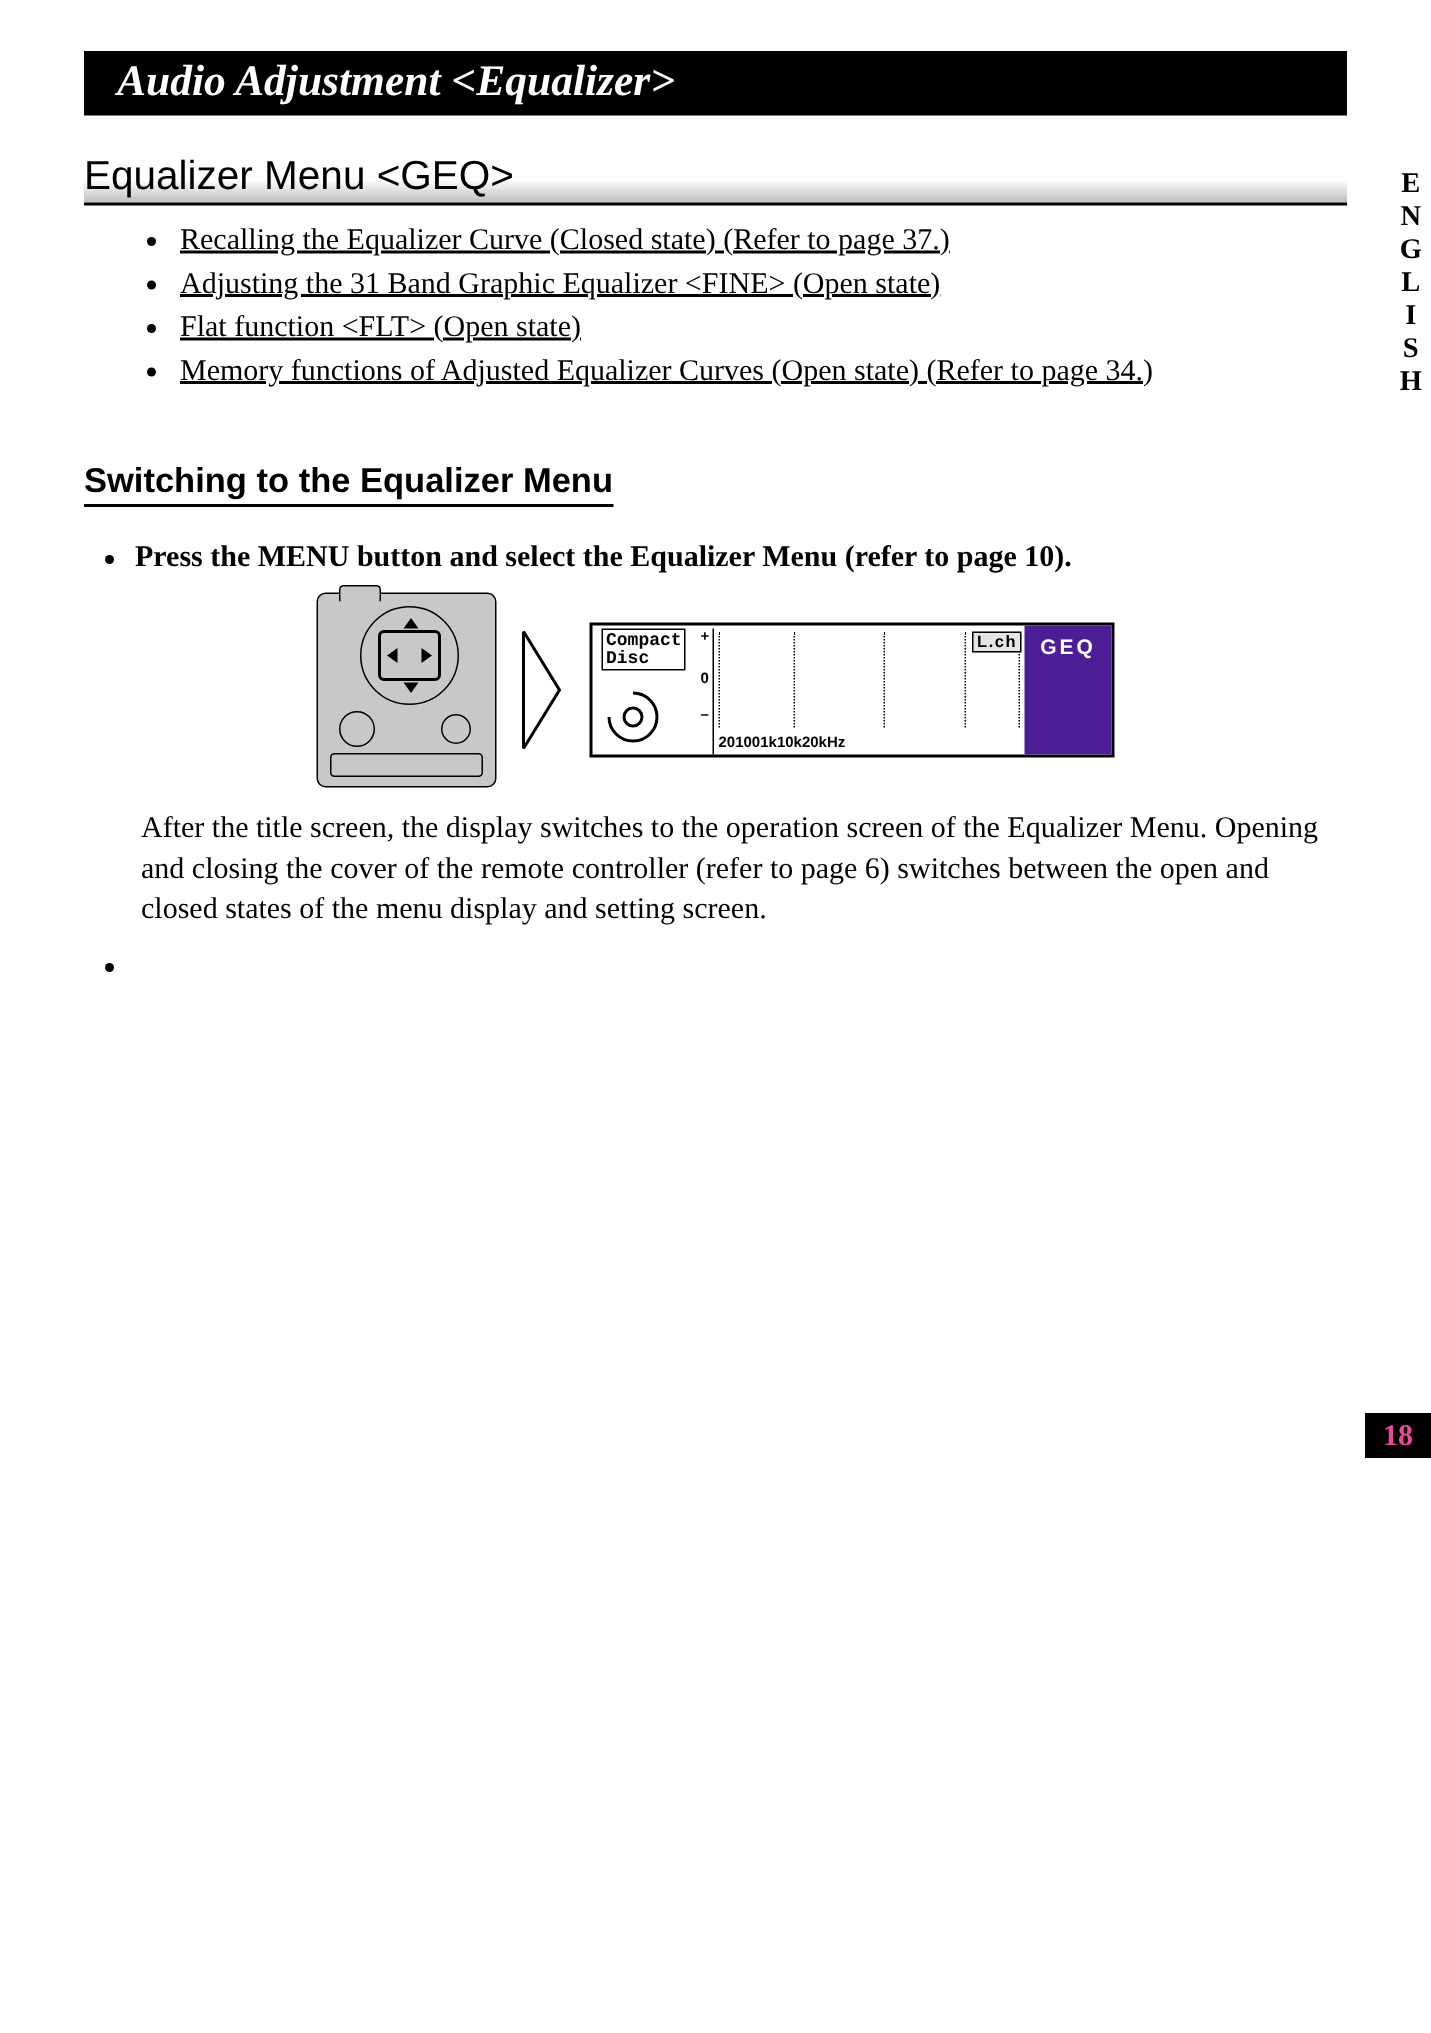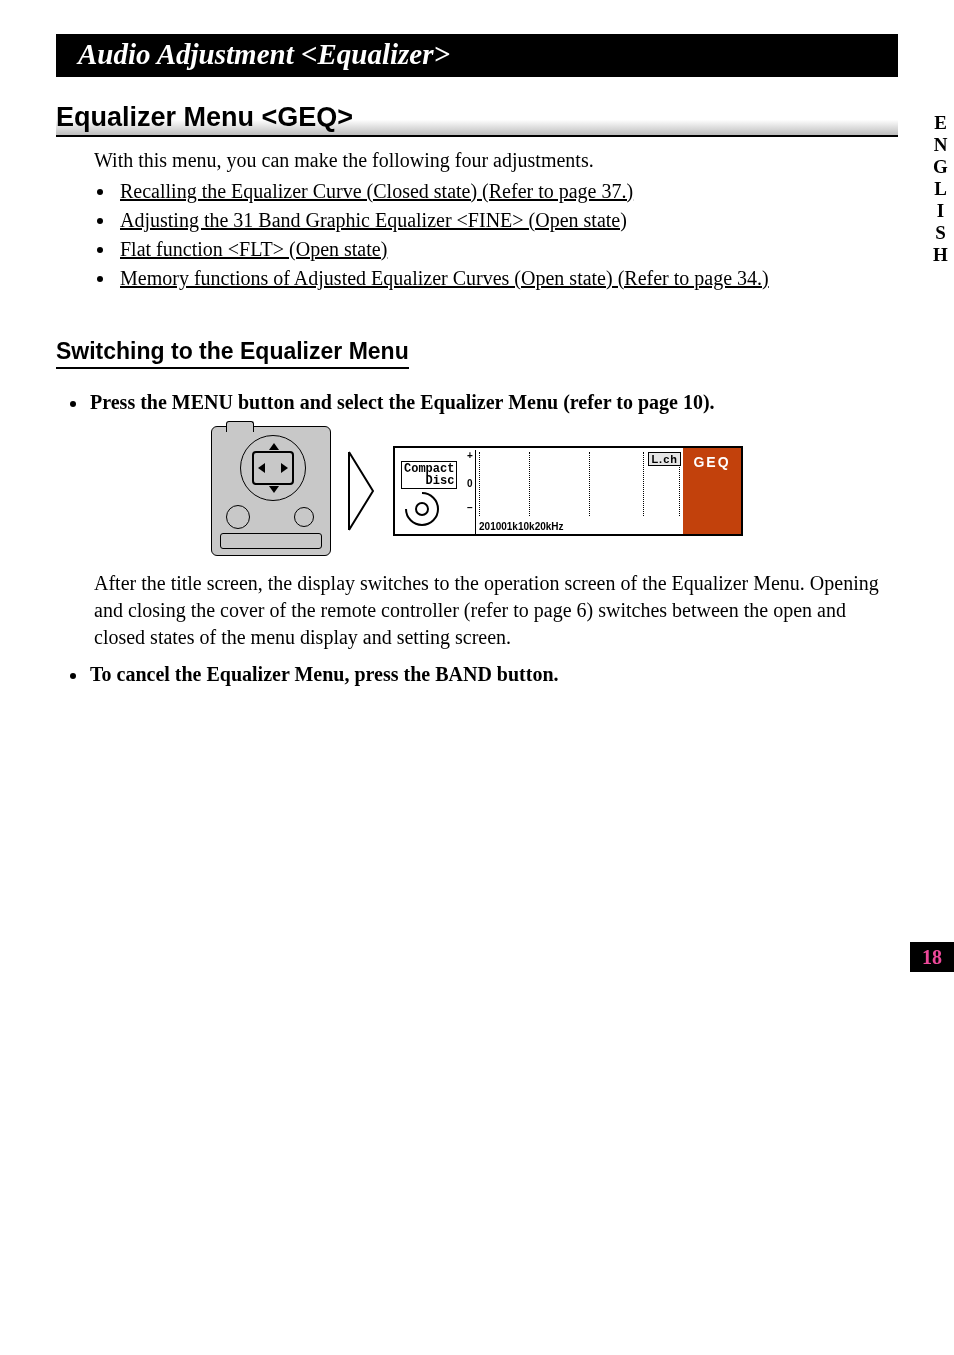--- a/index.html
+++ b/index.html
@@ -1,18 +1,18 @@
 <!DOCTYPE html>
 <html><head>
 <meta charset="utf-8">
 <style>
   html,body{margin:0;padding:0;background:#fff;font-family:"Times New Roman",Times,serif;color:#000;}
   .page{position:relative;width:954px;height:1032px;box-sizing:border-box;padding:34px 56px 40px 56px;}
   .chapter-bar{background:#000;color:#fff;font-style:italic;font-weight:bold;font-size:29px;font-family:"Times New Roman",Times,serif;padding:4px 10px 6px 22px;margin-bottom:24px;}
-  .h1{font-family:Arial,Helvetica,sans-serif;font-weight:bold;font-size:27px;border-bottom:2px solid #000;background:linear-gradient(to bottom,#ffffff 0%,#ffffff 55%,#bdbdbd 100%);padding:2px 0 2px 0;margin:18px 0 10px 0;line-height:1.1;}
+  .h1{font-family:Arial,Helvetica,sans-serif;font-weight:normal;font-size:27px;border-bottom:2px solid #000;background:linear-gradient(to bottom,#ffffff 0%,#ffffff 55%,#bdbdbd 100%);padding:2px 0 2px 0;margin:18px 0 10px 0;line-height:1.1;}
   .intro{font-size:20px;margin:10px 0 4px 38px;line-height:1.35;}
   ul.bullets{margin:2px 0 0 38px;padding:0 0 0 22px;font-size:20px;line-height:1.35;}
   ul.bullets li{margin:0 0 2px 0;padding-left:4px;text-decoration:underline;}
   .h2{font-family:Arial,Helvetica,sans-serif;font-weight:bold;font-size:23px;border-bottom:2px solid #000;display:inline-block;margin:44px 0 14px 0;padding-bottom:2px;}
   .step-row{display:flex;align-items:flex-start;font-size:20px;font-weight:bold;margin:8px 0 12px 14px;}
   .step-dot{width:6px;height:6px;background:#000;border-radius:50%;margin:10px 14px 0 0;flex:0 0 auto;}
   .figrow{display:flex;align-items:center;justify-content:center;gap:14px;margin:4px 0 14px 0;}
   .remote{width:120px;height:130px;background:#c8c8c8;border:1px solid #000;border-radius:6px;position:relative;box-sizing:border-box;}
   .remote .tab{position:absolute;top:-6px;left:14px;width:26px;height:10px;background:#c8c8c8;border:1px solid #000;border-bottom:none;border-radius:3px 3px 0 0;}
   .dpad-outer{position:absolute;top:8px;left:28px;width:64px;height:64px;border:1px solid #000;border-radius:50%;background:#c8c8c8;display:flex;align-items:center;justify-content:center;}
@@ -22,46 +22,45 @@
   .tri.d{left:15px;bottom:-10px;border-left:5px solid transparent;border-right:5px solid transparent;border-top:7px solid #000;}
   .tri.l{top:10px;left:4px;border-top:5px solid transparent;border-bottom:5px solid transparent;border-right:7px solid #000;}
   .tri.r{top:10px;right:4px;border-top:5px solid transparent;border-bottom:5px solid transparent;border-left:7px solid #000;}
   .rbtn{position:absolute;border:1px solid #000;border-radius:50%;background:#c8c8c8;}
   .rbtn.b1{width:22px;height:22px;left:14px;top:78px;}
   .rbtn.b2{width:18px;height:18px;right:16px;top:80px;}
   .remote .bar{position:absolute;left:8px;right:8px;bottom:6px;height:14px;border:1px solid #000;border-radius:3px;background:#c8c8c8;}
   .arrow-big svg{display:block;}
   .lcd{width:350px;height:90px;border:2px solid #000;background:#fff;position:relative;box-sizing:border-box;font-family:"Courier New",monospace;}
   .lcd-left{position:absolute;left:4px;top:2px;width:76px;height:84px;border-right:1px solid #000;}
-  .lcd-src{font-size:12px;font-weight:bold;line-height:1;letter-spacing:0px;border:1px solid #000;padding:1px 2px;display:inline-block;margin:11px 0 0 2px;text-align:right;}
+  .lcd-src{font-size:12px;font-weight:bold;line-height:1;letter-spacing:0px;border:1px solid #000;padding:1px 2px;display:inline-block;margin:0 0 0 2px;text-align:left;}
   .disc{position:absolute;left:6px;bottom:8px;width:30px;height:30px;border:2px solid #000;border-radius:50%;}
   .disc:after{content:"";position:absolute;left:8px;top:8px;width:10px;height:10px;border:2px solid #000;border-radius:50%;}
   .disc-gap{position:absolute;left:-3px;top:-3px;width:18px;height:18px;background:#fff;}
   .lcd-grid{position:absolute;left:84px;top:4px;right:62px;bottom:18px;}
   .vline{position:absolute;top:0;bottom:0;width:0;border-left:1px dotted #000;}
   .xlabels{position:absolute;left:84px;right:62px;bottom:2px;font-size:10px;font-weight:bold;display:flex;justify-content:flex-start;font-family:Liberation Sans, sans-serif;}
   .ylab{position:absolute;left:72px;font-size:10px;font-weight:bold;font-family:Arial,sans-serif;}
-  .lcd-right{position:absolute;right:0;top:0;width:58px;bottom:0;background:#c2410c;color:#fff;box-sizing:border-box;}
+  .lcd-right{position:absolute;right:0;top:0;width:58px;bottom:0;background:#4c1d95;color:#fff;box-sizing:border-box;}
   .lch{position:absolute;top:4px;right:60px;font-size:11px;font-weight:bold;border:1px solid #000;padding:0 2px;background:#e5e5e5;font-family:Arial,sans-serif;letter-spacing:1px;}
   .geq{color:#fff;font-family:Arial,sans-serif;font-size:14px;font-weight:bold;letter-spacing:2px;text-align:center;padding-top:6px;}
   .after-text{font-size:20px;margin:8px 0 12px 38px;line-height:1.35;}
   .side-tab{position:absolute;right:0;top:96px;width:36px;height:1180px;}
   .lang{position:absolute;right:3px;top:16px;font-family:"Times New Roman",serif;font-weight:bold;font-size:19px;letter-spacing:1px;writing-mode:vertical-rl;text-orientation:upright;}
   .pagenum-box{position:absolute;right:0;bottom:60px;width:44px;height:30px;background:#000;color:#ec4899;font-weight:bold;font-size:20px;display:flex;align-items:center;justify-content:center;font-family:"Times New Roman",serif;}
 </style>
 </head>
 <body>
 
 <div class="page">
 
   <div class="chapter-bar">Audio Adjustment &lt;Equalizer&gt;</div>
 
   <div class="h1">Equalizer Menu &lt;GEQ&gt;</div>
 
-  <div class="intro">With this menu, you can make the following four adjustments.</div>
   <ul class="bullets">
     <li>Recalling the Equalizer Curve (Closed state) (Refer to page 37.)</li>
     <li>Adjusting the 31 Band Graphic Equalizer &lt;FINE&gt; (Open state)</li>
     <li>Flat function &lt;FLT&gt; (Open state)</li>
     <li>Memory functions of Adjusted Equalizer Curves (Open state) (Refer to page 34.)</li>
   </ul>
 
   <div class="h2">Switching to the Equalizer Menu</div>
 
   <div class="step-row">
@@ -123,21 +122,20 @@
       <div class="lcd-right">
         <div class="geq">GEQ</div>
       </div>
     </div>
   </div>
 
   <div class="after-text">After the title screen, the display switches to the operation screen of the Equalizer Menu. Opening and closing the cover of the remote controller (refer to page 6) switches between the open and closed states of the menu display and setting screen.</div>
 
   <div class="step-row">
     <span class="step-dot"></span>
-    <span>To cancel the Equalizer Menu, press the BAND button.</span>
   </div>
 
   
   <div class="side-tab">
     <div class="lang">ENGLISH</div>
   </div>
 
   <div class="pagenum-box">18</div>
 
 </div>

